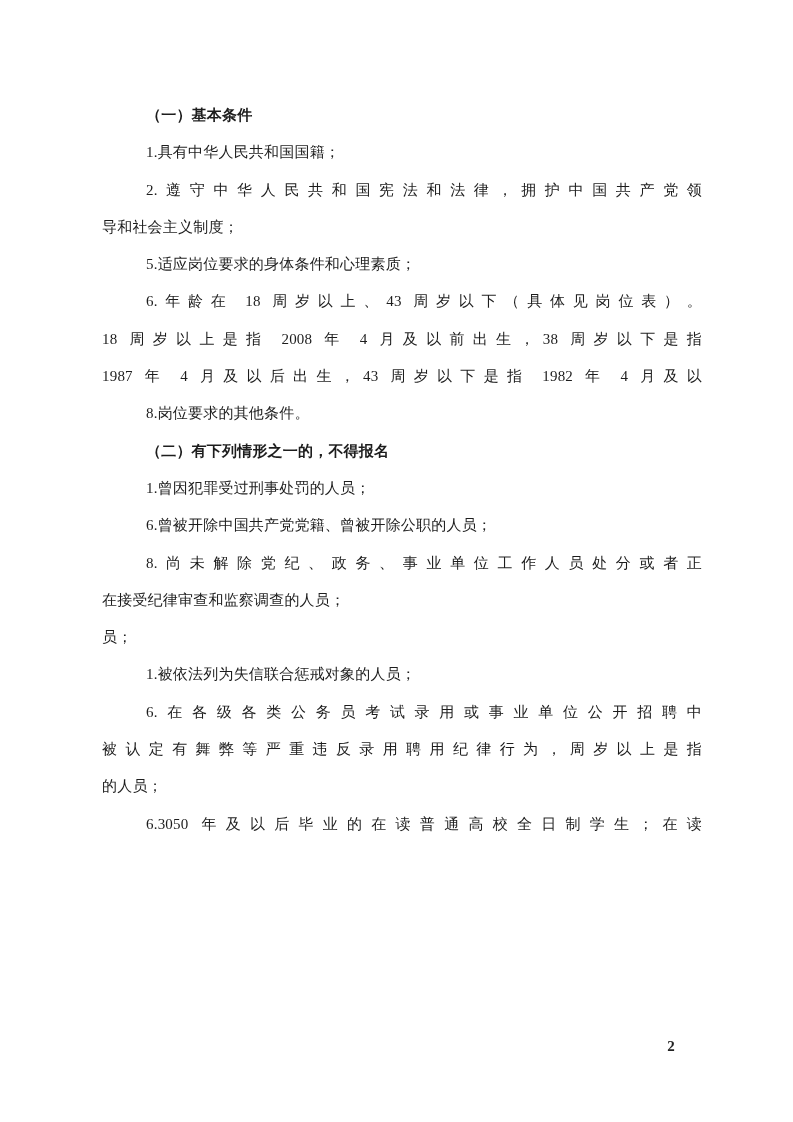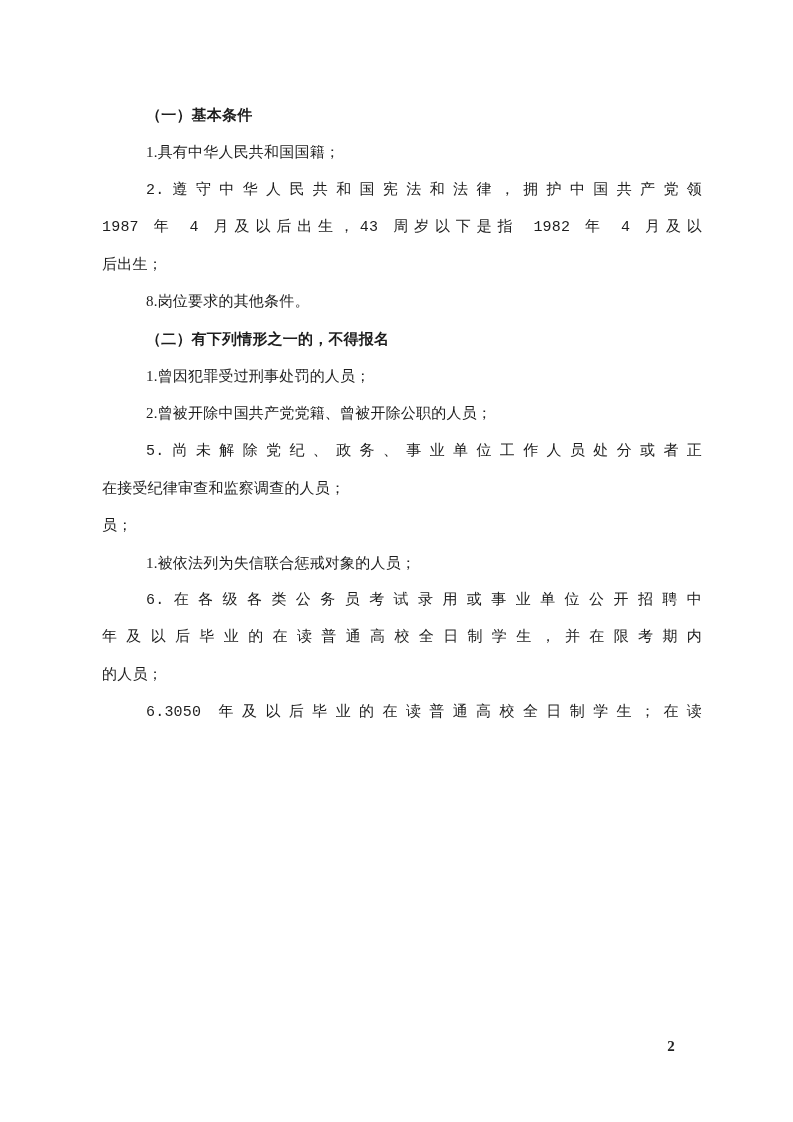--- a/index.html
+++ b/index.html
@@ -27,21 +27,20 @@
     line-height: 37.3px;
     font-size: 15px;
     letter-spacing: 0.2px;
     white-space: nowrap;
     overflow: visible;
   }
   .line.justify {
     white-space: normal;
     text-align: justify;
     text-align-last: justify;
-    font-family: Liberation Mono, monospace;
   }
   .line.indent {
     padding-left: 44px;
   }
   .line.heading {
     font-weight: bold;
   }
   .page-number {
     position: absolute;
     top: 1036px;
@@ -56,29 +55,32 @@
   }
 </style>
 </head>
 <body>
 
 <div class="page">
   <div class="text-block">
       <div class="line heading indent">（一）基本条件</div>
       <div class="line indent">1.具有中华人民共和国国籍；</div>
       <div class="line indent justify">2.遵守中华人民共和国宪法和法律，拥护中国共产党领</div>
+      <div class="line">导和社会主义制度；</div>
+      <div class="line indent">5.适应岗位要求的身体条件和心理素质；</div>
+      <div class="line indent justify">6.年龄在 18 周岁以上、43 周岁以下（具体见岗位表）。</div>
+      <div class="line justify">18 周岁以上是指 2008 年 4 月及以前出生，38 周岁以下是指</div>
       <div class="line justify">1987 年 4 月及以后出生，43 周岁以下是指 1982 年 4 月及以</div>
-      <div class="line">后出生；</div>
       <div class="line indent">8.岗位要求的其他条件。</div>
       <div class="line heading indent">（二）有下列情形之一的，不得报名</div>
       <div class="line indent">1.曾因犯罪受过刑事处罚的人员；</div>
-      <div class="line indent">2.曾被开除中国共产党党籍、曾被开除公职的人员；</div>
-      <div class="line indent justify">5.尚未解除党纪、政务、事业单位工作人员处分或者正</div>
+      <div class="line indent">6.曾被开除中国共产党党籍、曾被开除公职的人员；</div>
+      <div class="line indent justify">8.尚未解除党纪、政务、事业单位工作人员处分或者正</div>
       <div class="line">在接受纪律审查和监察调查的人员；</div>
       <div class="line">员；</div>
       <div class="line indent">1.被依法列为失信联合惩戒对象的人员；</div>
       <div class="line indent justify">6.在各级各类公务员考试录用或事业单位公开招聘中</div>
-      <div class="line justify">年及以后毕业的在读普通高校全日制学生，并在限考期内</div>
+      <div class="line justify">被认定有舞弊等严重违反录用聘用纪律行为，周岁以上是指</div>
       <div class="line">的人员；</div>
       <div class="line indent justify">6.3050 年及以后毕业的在读普通高校全日制学生；在读</div>
     </div>
   <div class="page-number">2</div>
 </div>
 
 </body></html>

